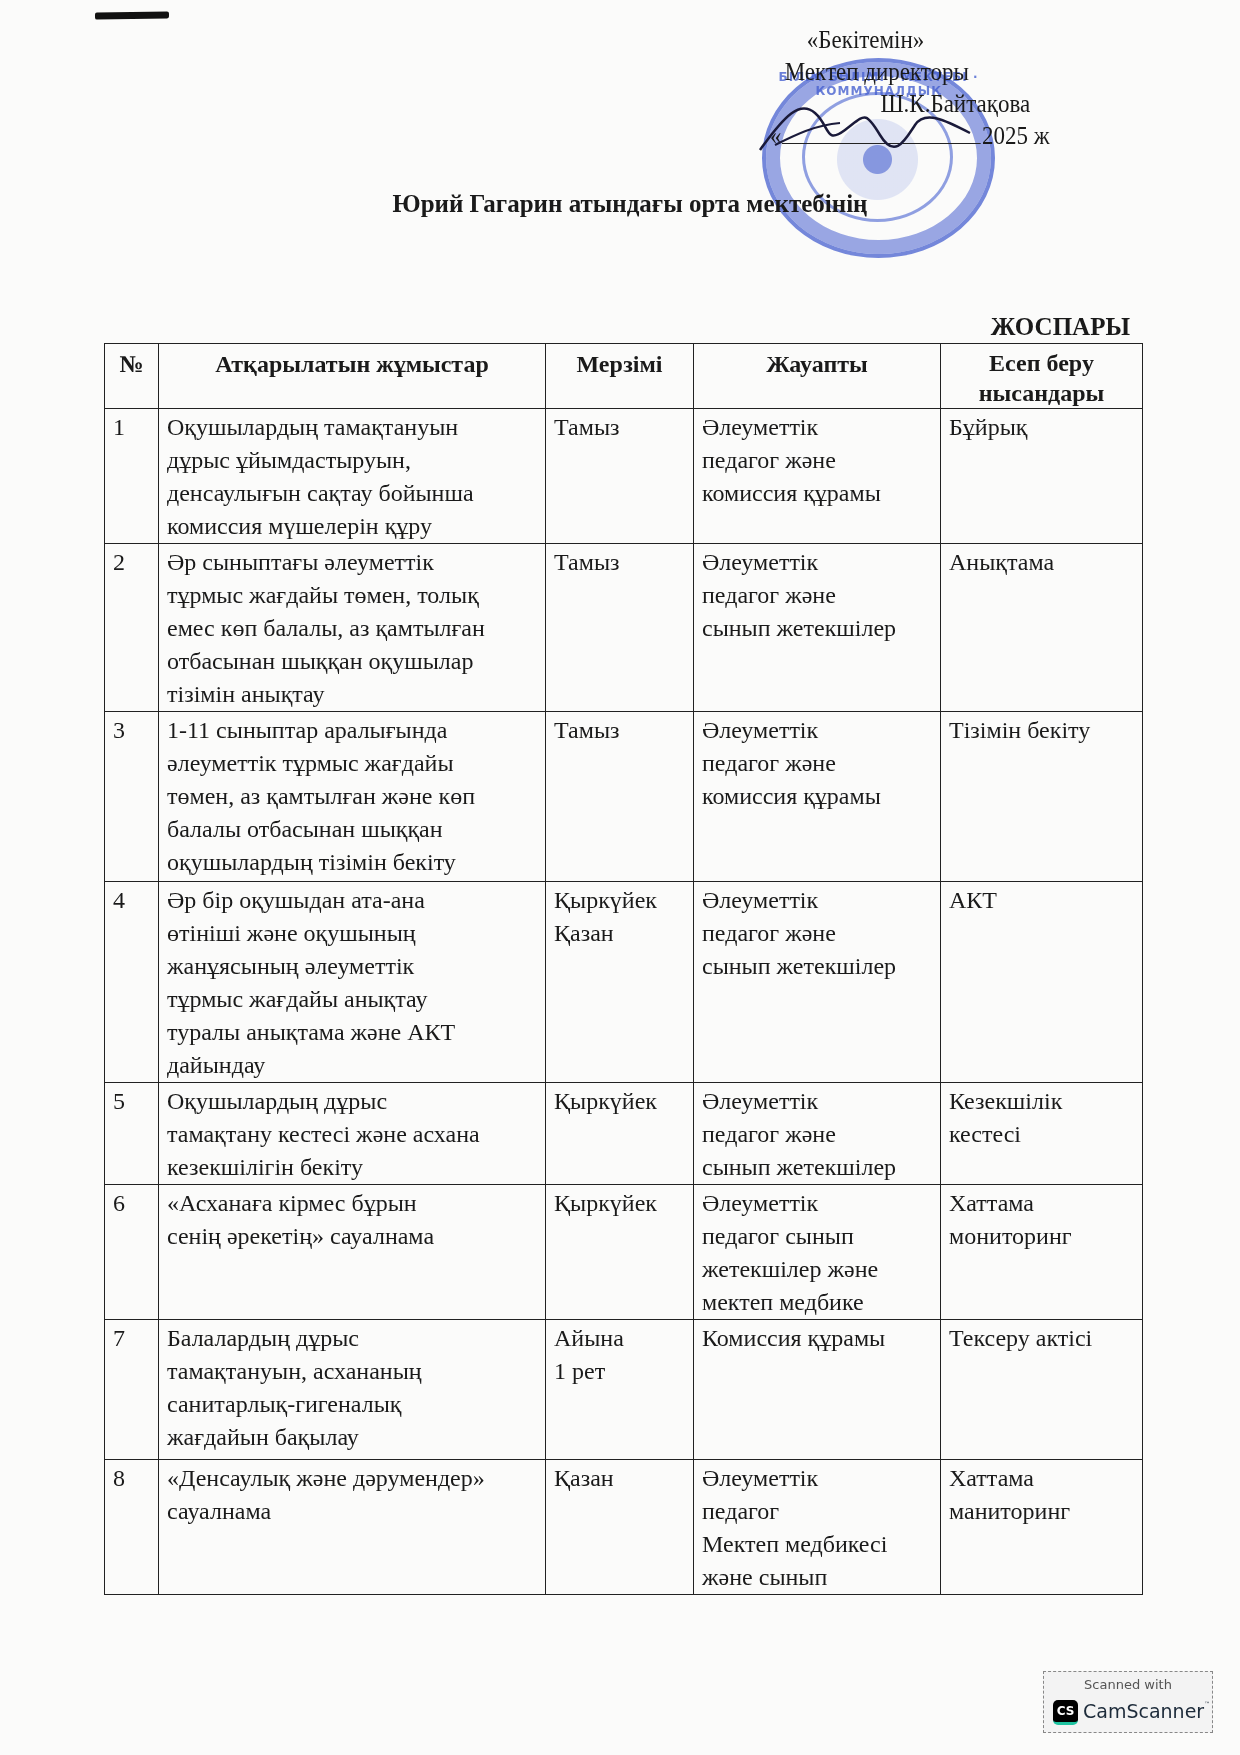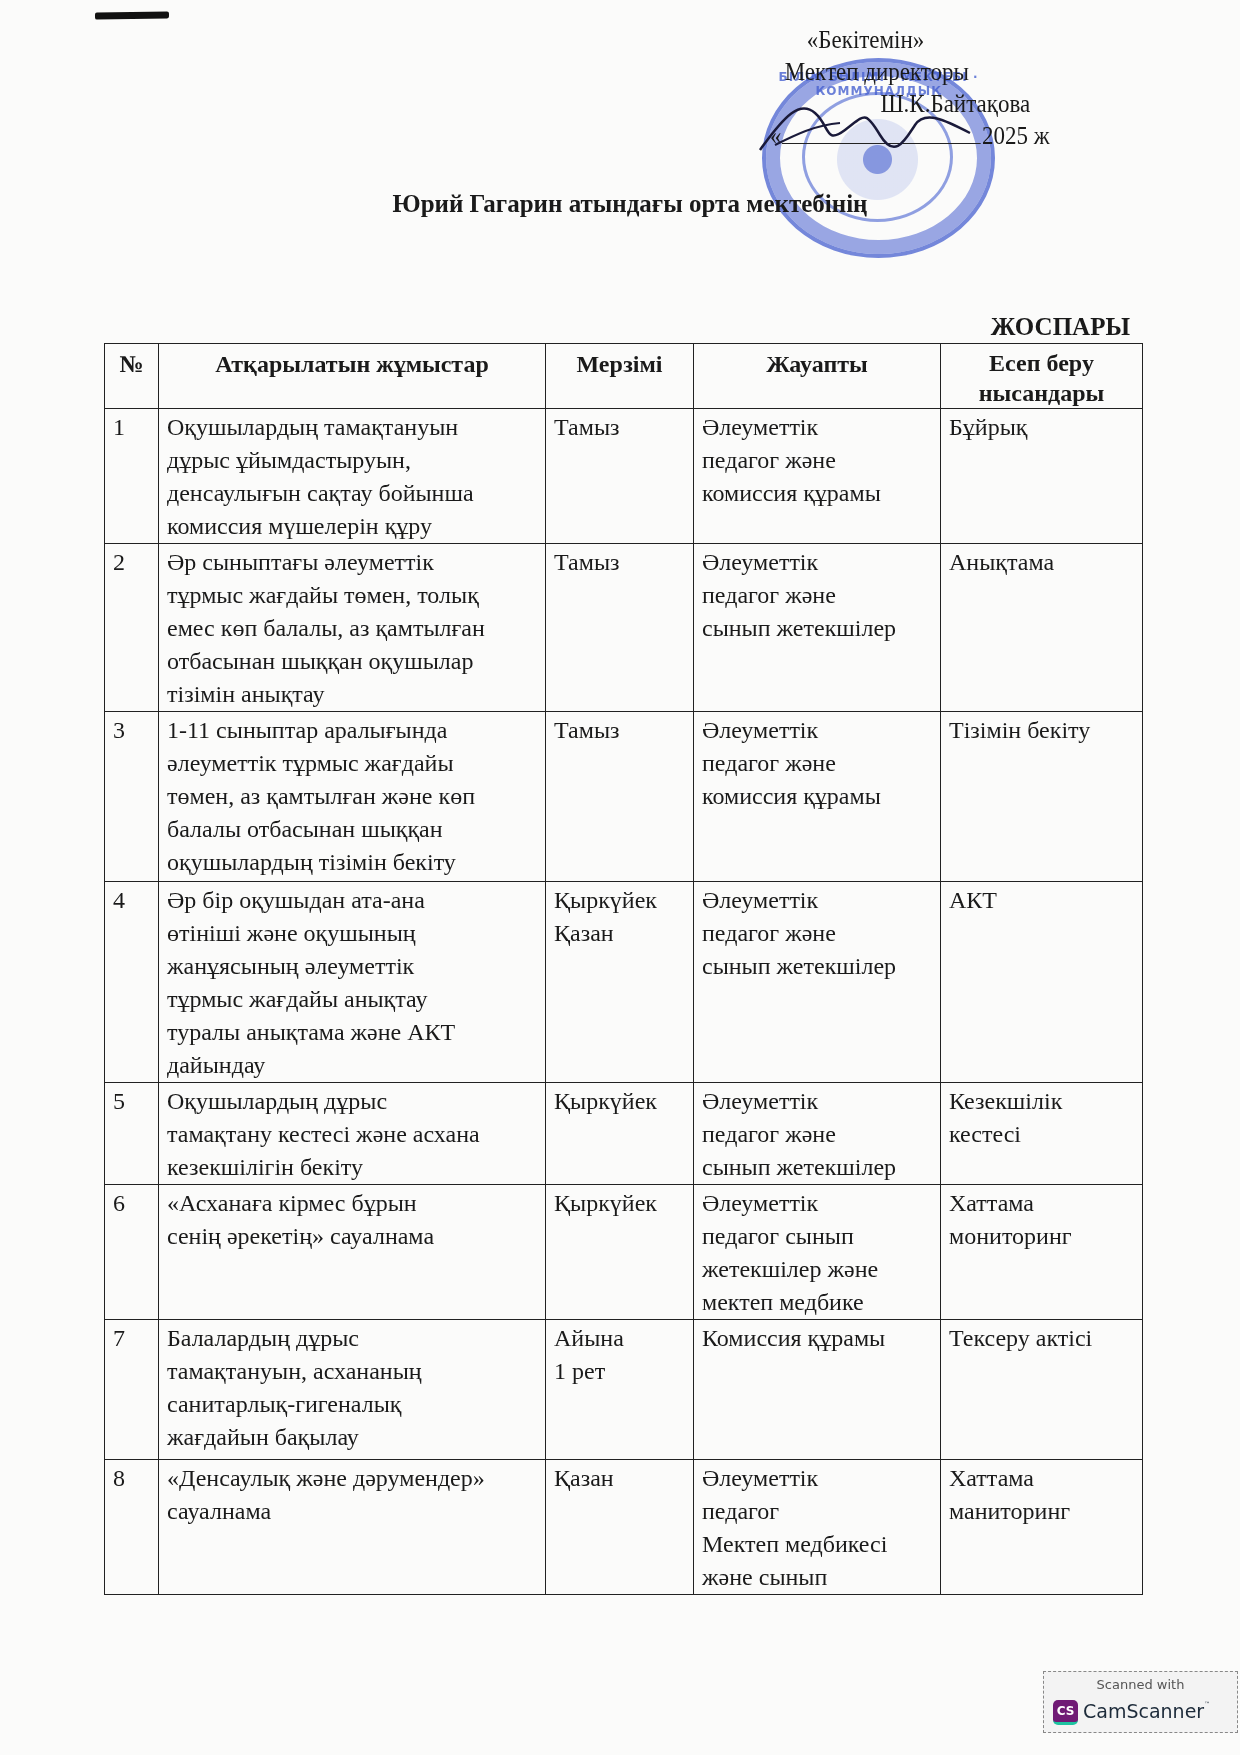--- a/index.html
+++ b/index.html
@@ -57,28 +57,28 @@
     font-size: 24px; line-height: 33px;
   }
   table.plan th, table.plan td {
     border: 1.6px solid #222; vertical-align: top; padding: 2px 8px 0 8px;
     overflow: hidden; text-align: left;
   }
   table.plan th { font-weight: bold; text-align: center; padding-top: 4px; }
   table.plan td .cell-line { display:block; white-space: nowrap; }
   col.c0 { width: 54px; } col.c1 { width: 387px; } col.c2 { width: 148px; } col.c3 { width: 247px; } col.c4 { width: 202px; }
   .badge {
-    position: absolute; left: 1043px; top: 1671px; width: 195px; height: 62px;
+    position: absolute; left: 1043px; top: 1671px; width: 170px; height: 62px;
     border: 1.5px dashed #888; background: #f3f3f3; box-sizing: border-box;
     font-family: "DejaVu Sans", sans-serif;
   }
   .badge .scanned { position:absolute; left:0; top:5px; width:100%; text-align:center; font-size:13px; color:#555; }
   .badge .logo {
     position:absolute; left:9px; top:28px; width:25px; height:25px; border-radius:5px;
-    background: #701a75; color:#fff; font-size:12px; font-weight:bold; text-align:center; line-height:23px;
+    background: #000000; color:#fff; font-size:12px; font-weight:bold; text-align:center; line-height:23px;
     border-bottom: 3px solid #1ec3a0; box-sizing:border-box;
   }
   .badge .brand { position:absolute; left:39px; top:28px; font-size:19px; color:#1d2b3a; letter-spacing:0px; }
   .badge .brand sup { font-size:6px; vertical-align: top; }
 </style>
 </head>
 <body>
 
 <div class="scan-mark"></div>
 

